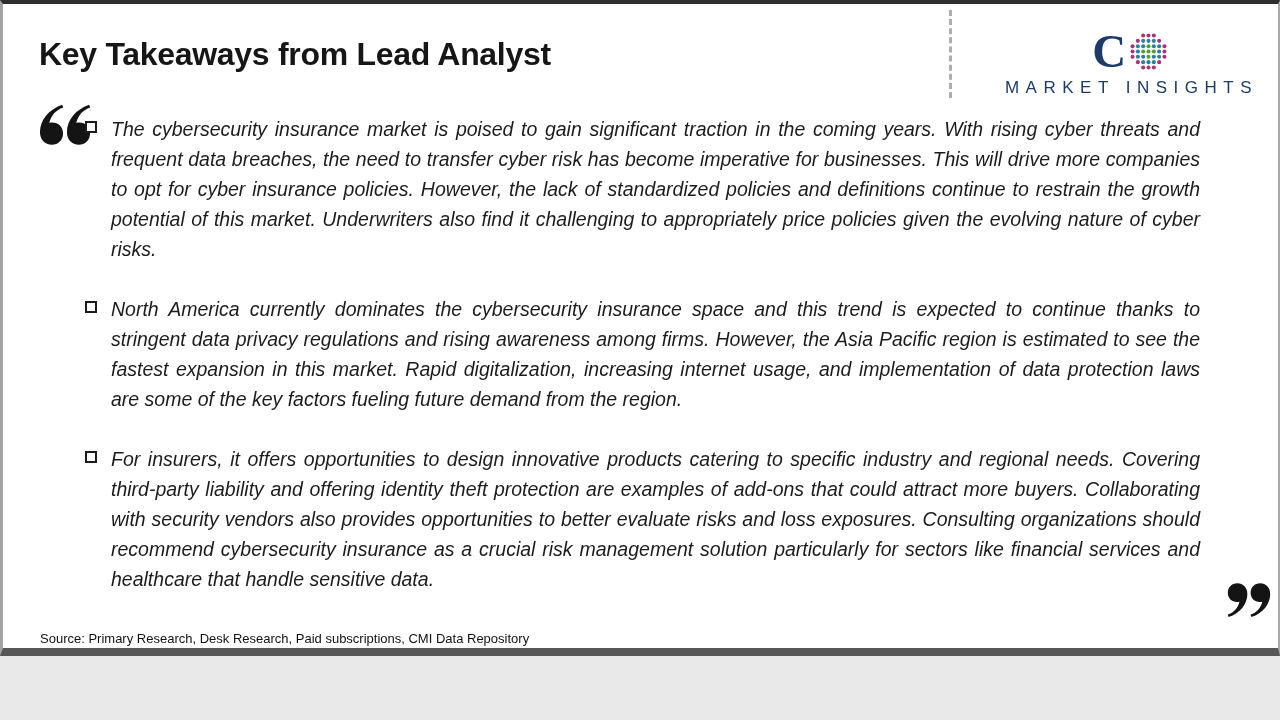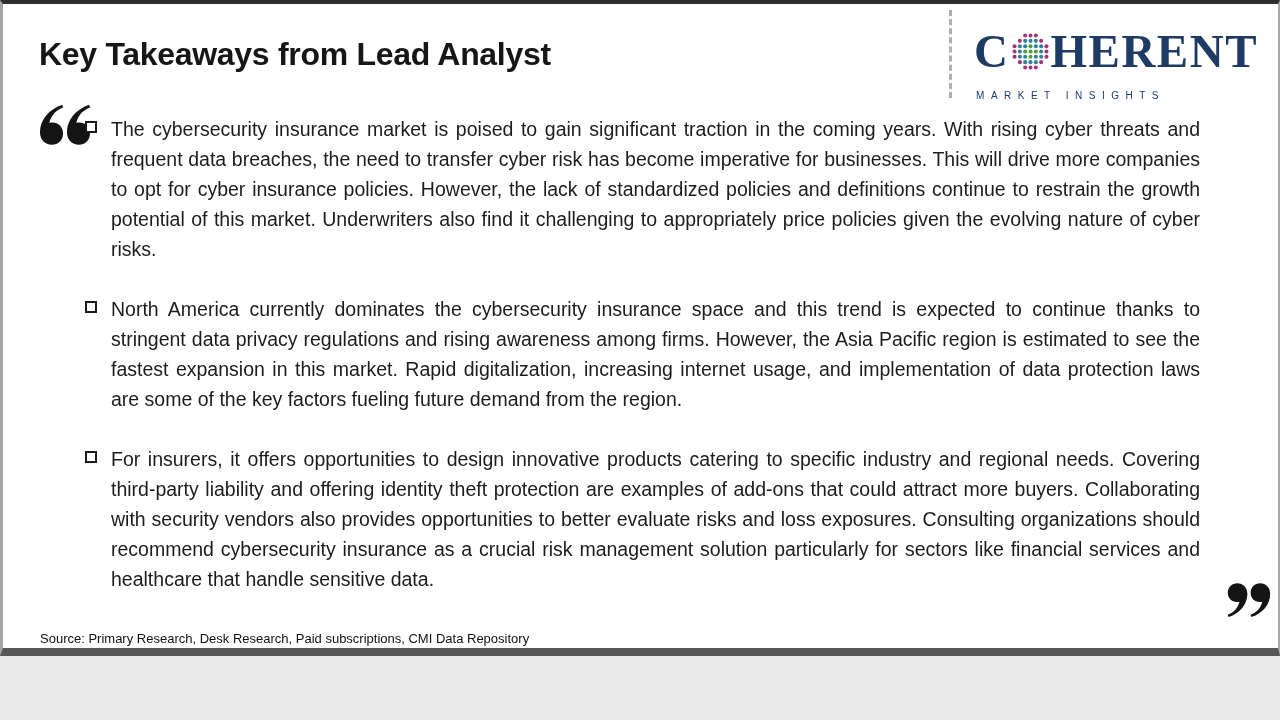--- a/index.html
+++ b/index.html
@@ -20,32 +20,32 @@
   
   .logo-sep{position:absolute;left:946px;top:6px;height:88px;border-left:3px dashed #aeaeae;}
   .logo{position:absolute;top:24px;right:20px;display:flex;flex-direction:column;align-items:center;}
   .logo-word{
     display:flex;align-items:center;
     font-family:"Liberation Serif",serif;font-weight:700;font-size:47px;line-height:1;
     color:var(--navy);letter-spacing:1.5px;
   }
   .globe{width:39px;height:39px;margin:0 1px;display:block;}
   .logo-sub{
-    margin-top:15px;width:100%;
-    font-size:10px;color:var(--navy);letter-spacing:6.5px;text-indent:2px;
+    margin-top:3px;width:100%;
+    font-size:17px;color:var(--navy);letter-spacing:6.5px;text-indent:2px;
     white-space:nowrap;font-weight:400;
   }
   
   .quote{position:absolute;fill:#141414;}
   .quote-open{left:36px;top:99px;}
   .quote-close{left:1224px;top:577px;}
   
   .bullets{
     position:absolute;top:110px;left:108px;right:78px;list-style:none;
-    font-size:19.5px;color:var(--body_color);line-height:30px;
+    font-size:19.5px;font-style:italic;color:var(--body_color);line-height:30px;
   }
   .bullet{position:relative;text-align:justify;margin-bottom:30px;}
   .bullet:last-child{margin-bottom:4px;}
   .checkbox{
     position:absolute;left:-26px;top:7px;width:12px;height:12px;
     border:2.5px solid #1b1b1b;background:#fff;display:inline-block;
   }
   
   .source{position:absolute;left:37px;bottom:2px;font-size:13px;color:#111;}
   .source b{font-weight:400;}
@@ -94,21 +94,20 @@
           <circle cx="28" cy="40" r="2.3" fill="#A23677"></circle>
           <circle cx="34" cy="10" r="2.3" fill="#A23677"></circle>
           <circle cx="34" cy="16" r="2.3" fill="#2D7F9D"></circle>
           <circle cx="34" cy="22" r="2.3" fill="#2D7F9D"></circle>
           <circle cx="34" cy="28" r="2.3" fill="#2D7F9D"></circle>
           <circle cx="34" cy="34" r="2.3" fill="#A23677"></circle>
           <circle cx="40" cy="16" r="2.3" fill="#A23677"></circle>
           <circle cx="40" cy="22" r="2.3" fill="#A23677"></circle>
           <circle cx="40" cy="28" r="2.3" fill="#A23677"></circle>
         </svg>
-      <span>HERENT</span>
     </div>
     <div class="logo-sub">MARKET INSIGHTS</div>
   </div>
 
   <svg class="quote quote-open" width="52" height="44" viewBox="0 0 54 44">
     <path d="M24,1 C10,6 1,17 1,29.5 C1,37 6.3,42.5 13.3,42.5 C20,42.5 25,37.5 25,30.8 C25,24.2 20.2,19.4 13.8,19.4 C12.7,19.4 11.6,19.5 10.7,19.8 C12.5,12.1 17.6,6.6 25.2,3.9 Z"></path>
     <path d="M52,1 C38,6 29,17 29,29.5 C29,37 34.3,42.5 41.3,42.5 C48,42.5 53,37.5 53,30.8 C53,24.2 48.2,19.4 41.8,19.4 C40.7,19.4 39.6,19.5 38.7,19.8 C40.5,12.1 45.6,6.6 53.2,3.9 Z"></path>
   </svg>
 
   <svg class="quote quote-close" width="44" height="38" viewBox="0 0 54 44">

